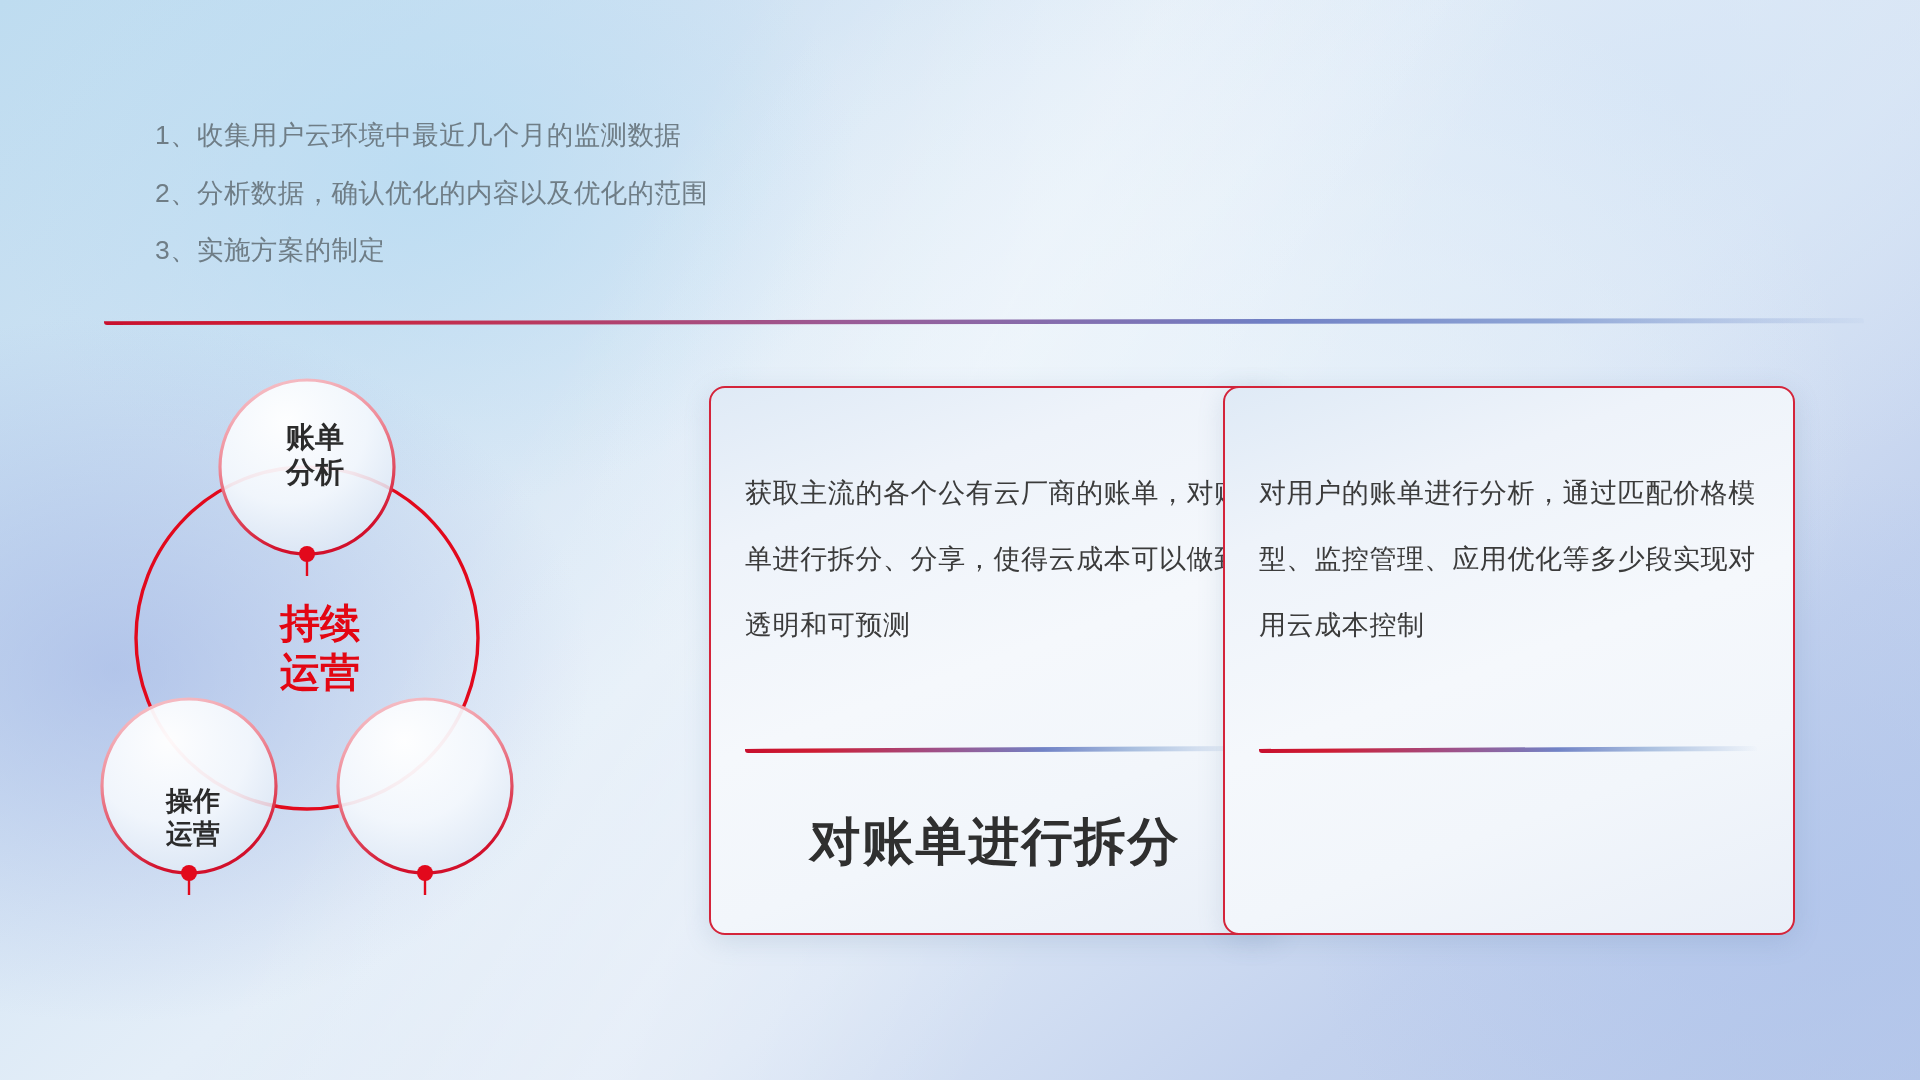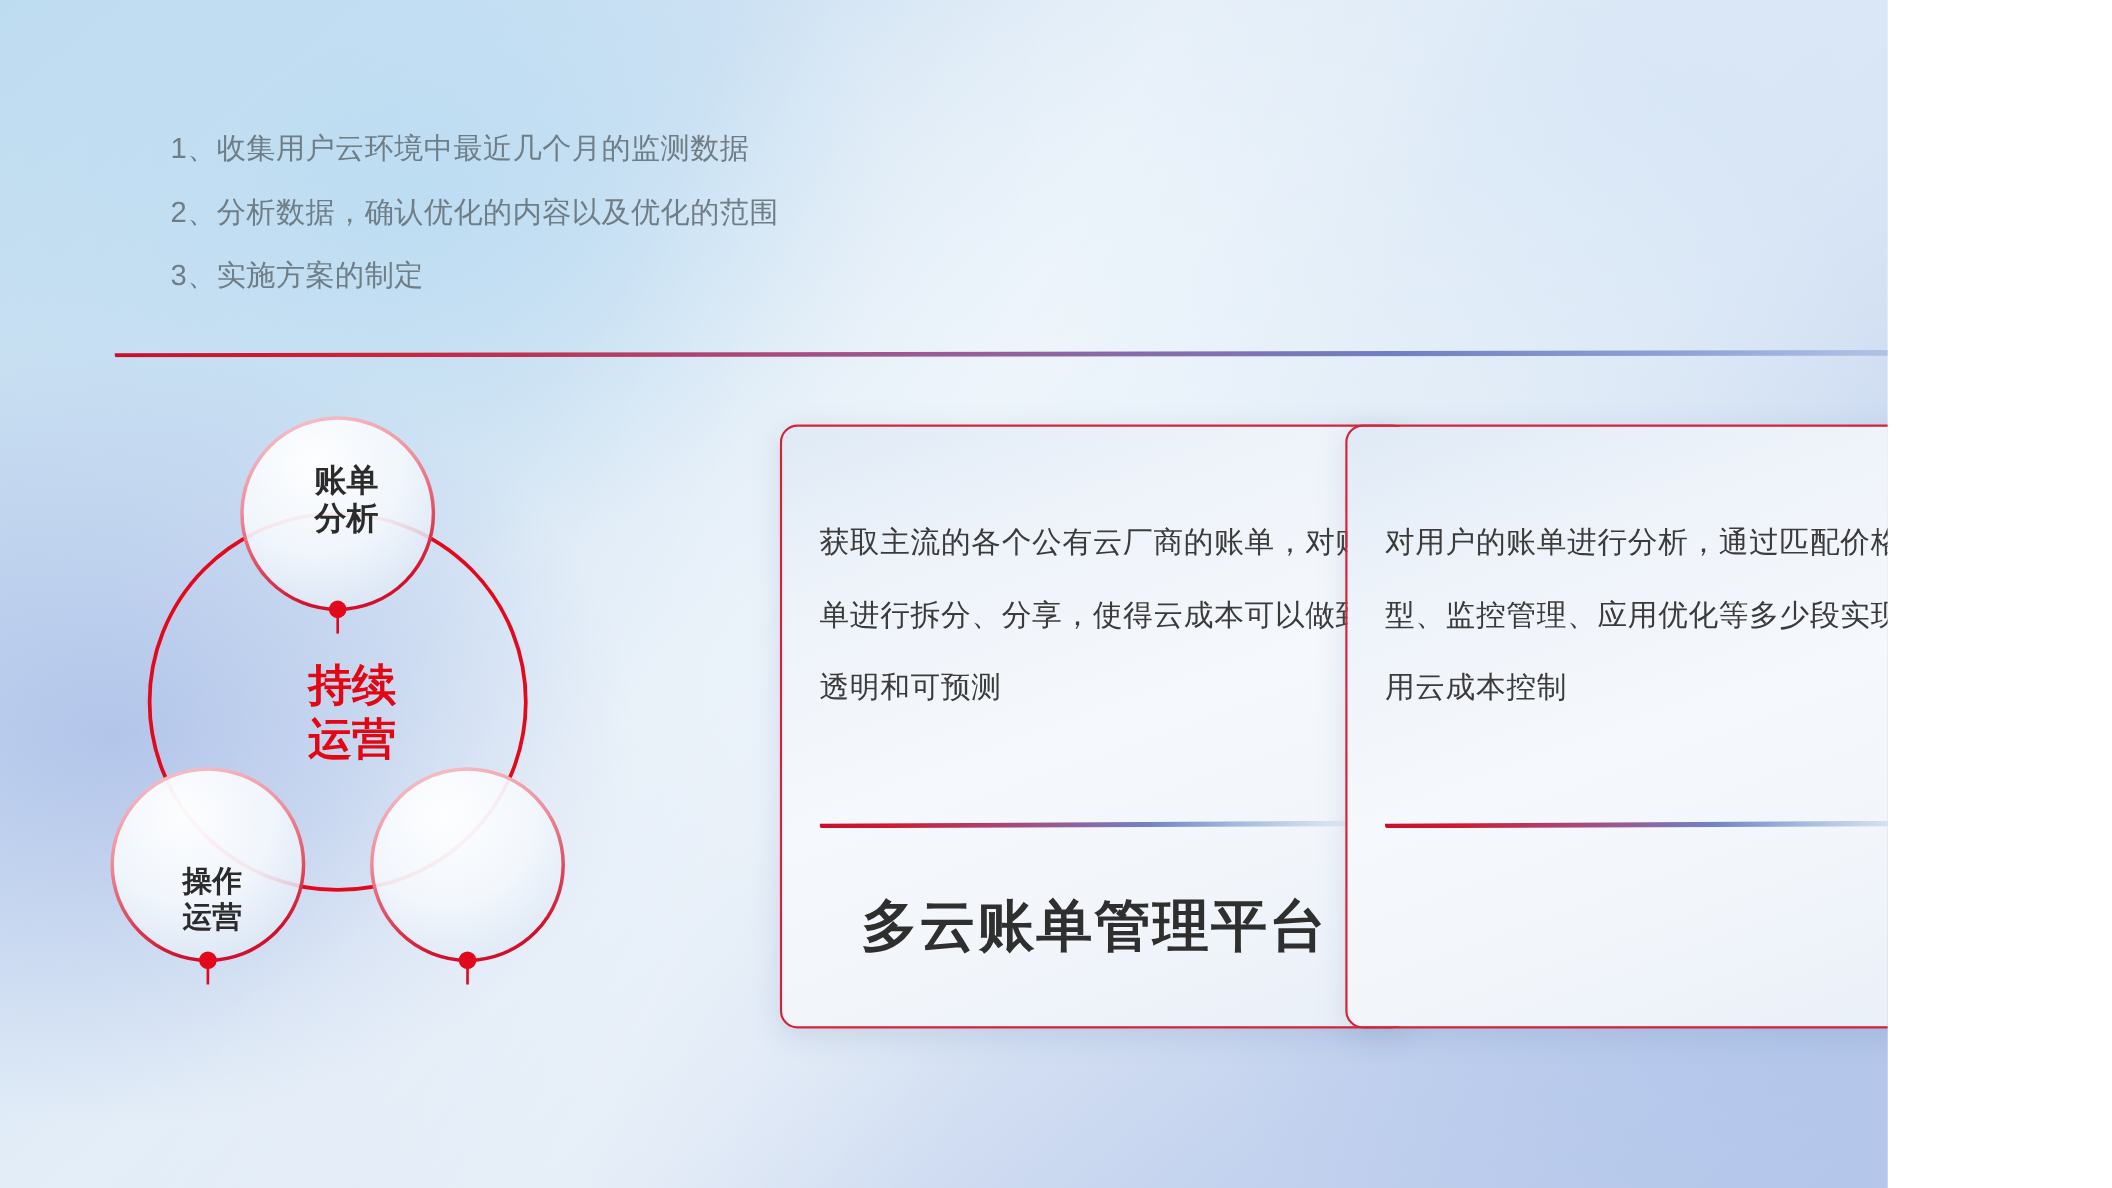--- a/index.html
+++ b/index.html
@@ -6,21 +6,21 @@
     margin: 0;
     padding: 0;
     width: 1920px;
     height: 1080px;
     overflow: hidden;
     font-family: "Liberation Sans", "DejaVu Sans", sans-serif;
   }
 
   #slide {
     position: relative;
-    width: 1716px;
+    width: 1920px;
     height: 1080px;
     background:
       radial-gradient(ellipse 700px 520px at 6% 62%, rgba(150,170,225,0.55) 0%, rgba(150,170,225,0) 68%),
       radial-gradient(ellipse 620px 480px at 22% 16%, rgba(186,220,242,0.85) 0%, rgba(186,220,242,0) 70%),
       radial-gradient(ellipse 900px 700px at 63% 40%, rgba(232,242,250,0.9) 0%, rgba(232,242,250,0) 72%),
       radial-gradient(ellipse 760px 620px at 96% 84%, rgba(176,196,235,0.75) 0%, rgba(176,196,235,0) 70%),
       radial-gradient(ellipse 800px 540px at 86% 10%, rgba(213,229,246,0.8) 0%, rgba(213,229,246,0) 70%),
       linear-gradient(140deg, #bedcf0 0%, #cfe2f3 22%, #e4eef8 45%, #dbe6f5 62%, #c3d2ee 80%, #b7c8e9 100%);
     overflow: hidden;
   }
@@ -189,21 +189,21 @@
 
   <div class="venn-label" id="venn-label-bl">
     <div>操作</div>
     <div>运营</div>
   </div>
 
 
   <div class="card" id="card-1">
     <div class="card-body">获取主流的各个公有云厂商的账单，对账单进行拆分、分享，使得云成本可以做到透明和可预测</div>
     <div class="card-rule"></div>
-    <div class="card-title">多云账单管理平台</div>
+    <div class="card-title">对账单进行拆分</div>
   </div>
 
   <div class="card" id="card-2">
     <div class="card-body">对用户的账单进行分析，通过匹配价格模型、监控管理、应用优化等多少段实现对用云成本控制</div>
     <div class="card-rule"></div>
   </div>
 
 </div>
 
 </body></html>

